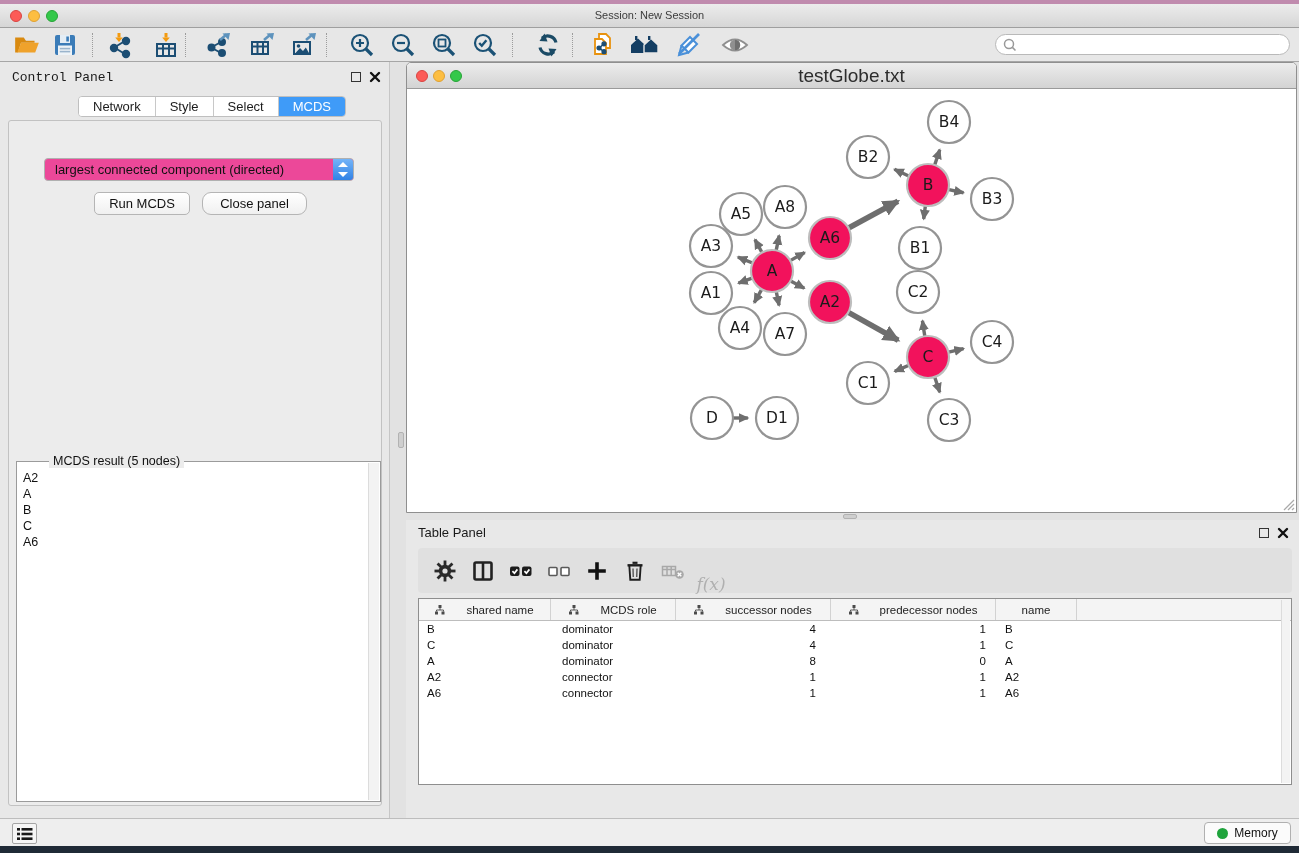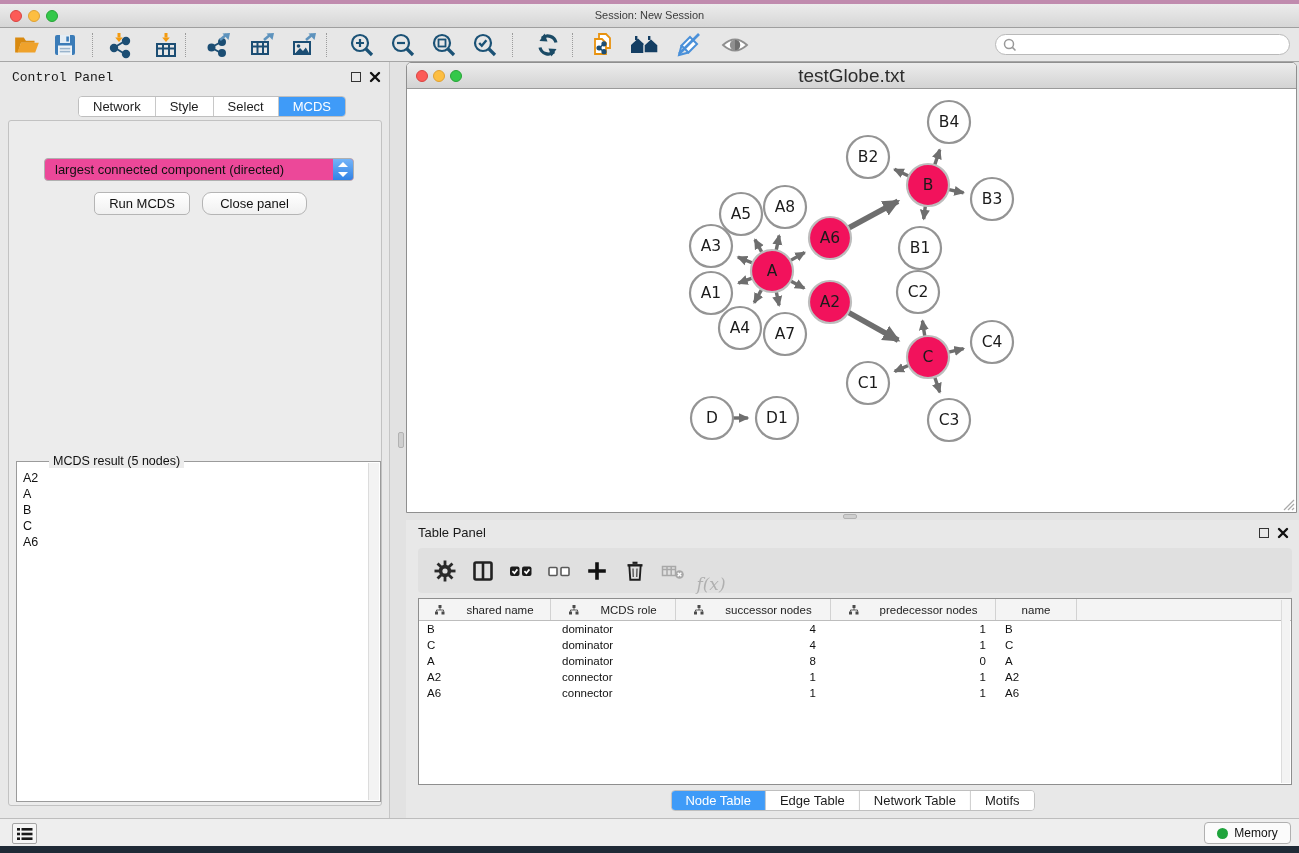--- a/index.html
+++ b/index.html
@@ -646,26 +646,20 @@
         <div class="tr">
           <div class="td td0" style="width: 132px;">A6</div>
           <div class="td td1" style="width: 125px;">connector</div>
           <div class="td td2" style="width: 155px;">1</div>
           <div class="td td3" style="width: 165px;">1</div>
           <div class="td td4" style="width: 81px;">A6</div>
         </div>
       </div>
     <div id="tbl-scroll"></div>
   </div>
-  <div class="tabs" id="tp-tabs">
-    <div class="tab active">Node Table</div>
-    <div class="tab">Edge Table</div>
-    <div class="tab">Network Table</div>
-    <div class="tab">Motifs</div>
-  </div>
 </div>
 
 <div id="status-bar" class="abs">
   <span id="list-btn">
     <svg width="18" height="16" viewBox="0 0 18 16">
         <g fill="#1a1a1a">
           <rect x="1" y="2" width="3" height="2.6"></rect>
           <rect x="5.5" y="2" width="11" height="2.6"></rect>
           <rect x="1" y="6.7" width="3" height="2.6"></rect>
           <rect x="5.5" y="6.7" width="11" height="2.6"></rect>

